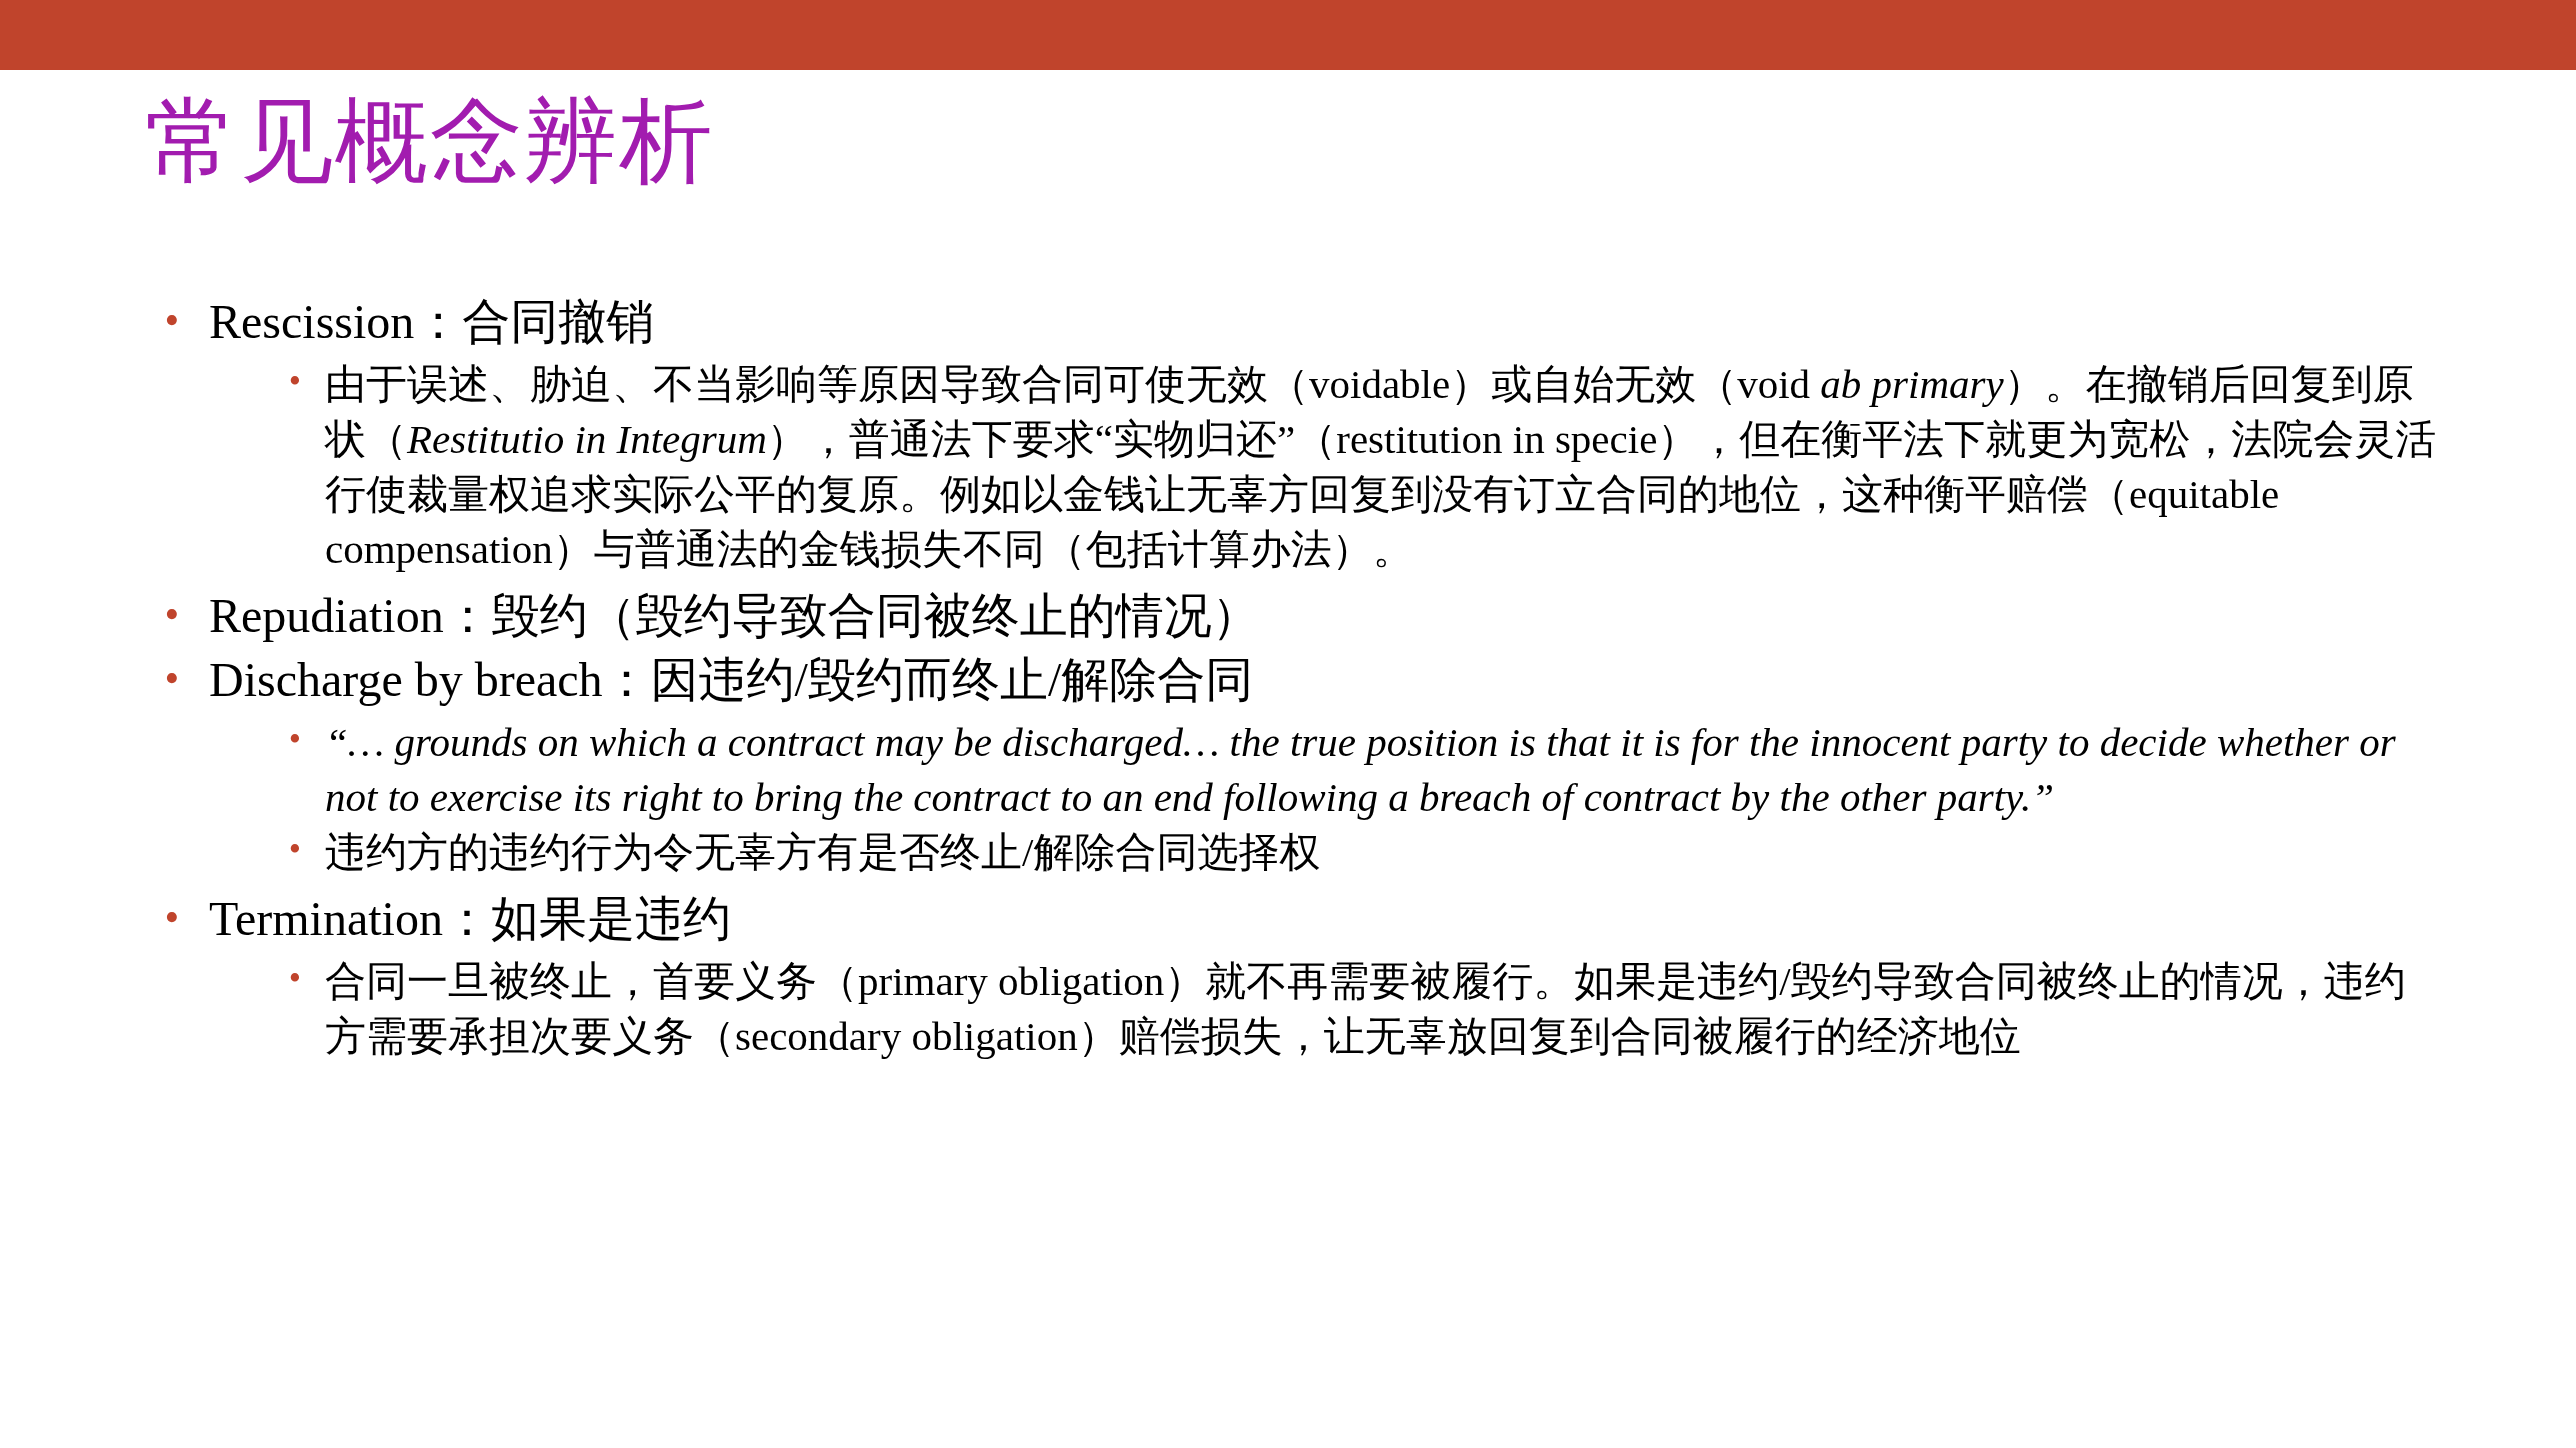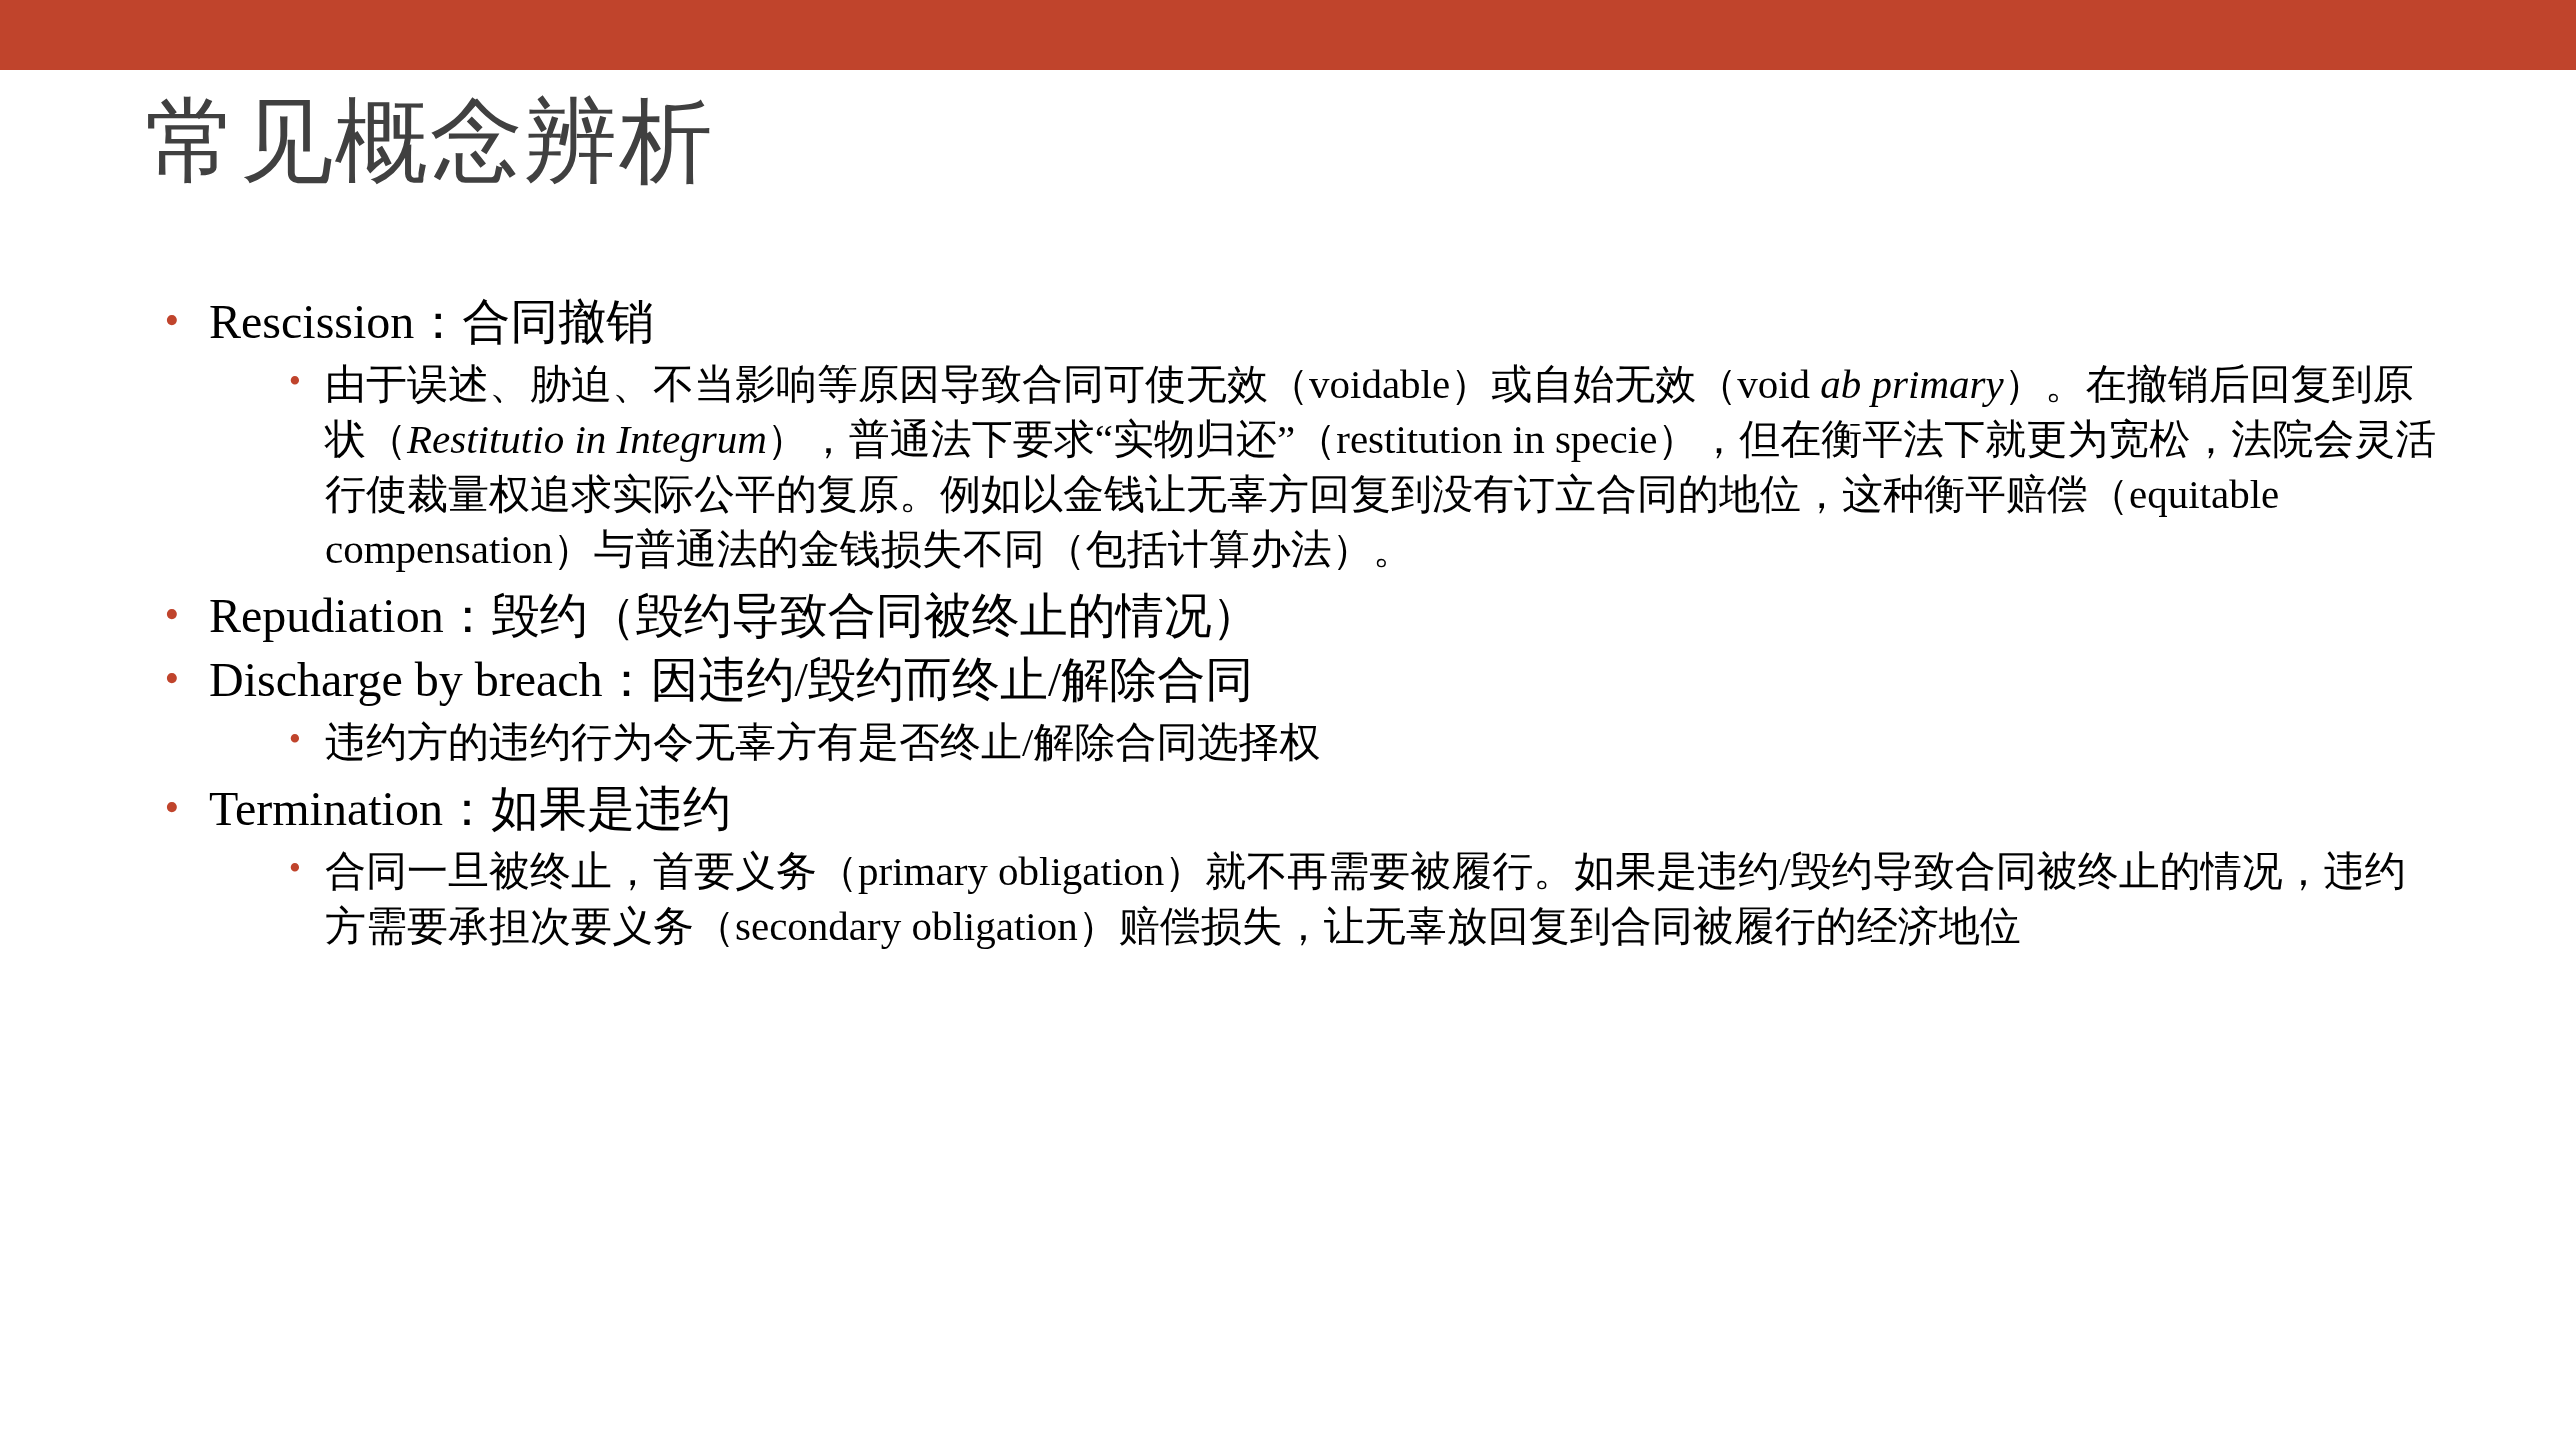--- a/index.html
+++ b/index.html
@@ -29,21 +29,21 @@
     height: 70px;
     background: #c0442c;
   }
   .title {
     position: absolute;
     top: 93px;
     left: 145px;
     font-family: Liberation Sans, sans-serif;
     font-size: 93px;
     line-height: 1.05;
-    color: #404040;
+    color: #a21caf;
     letter-spacing: 1.9px;
     white-space: nowrap;
   }
   .body-area {
     position: absolute;
     top: 275px;
     left: 135px;
     width: 2337px;
   }
   ul {
@@ -123,20 +123,23 @@
       </li>
 
       <li class="lvl1">
         <span class="txt">Repudiation：毁约（毁约导致合同被终止的情况）</span>
       </li>
 
       <li class="lvl1">
         <span class="txt">Discharge by breach：因违约/毁约而终止/解除合同</span>
         <ul class="lvl2-list">
           <li class="lvl2">
+            <span class="ital">“… grounds on which a contract may be discharged… the true position is that it is for the innocent party to decide whether or not to exercise its right to bring the contract to an end following a breach of contract by the other party.”</span>
+          </li>
+          <li class="lvl2">
             <span>违约方的违约行为令无辜方有是否终止/解除合同选择权</span>
           </li>
         </ul>
       </li>
 
       <li class="lvl1">
         <span class="txt">Termination：如果是违约</span>
         <ul class="lvl2-list">
           <li class="lvl2">
             <span>合同一旦被终止，首要义务（primary obligation）就不再需要被履行。如果是违约/毁约导致合同被终止的情况，违约方需要承担次要义务（secondary obligation）赔偿损失，让无辜放回复到合同被履行的经济地位</span>

